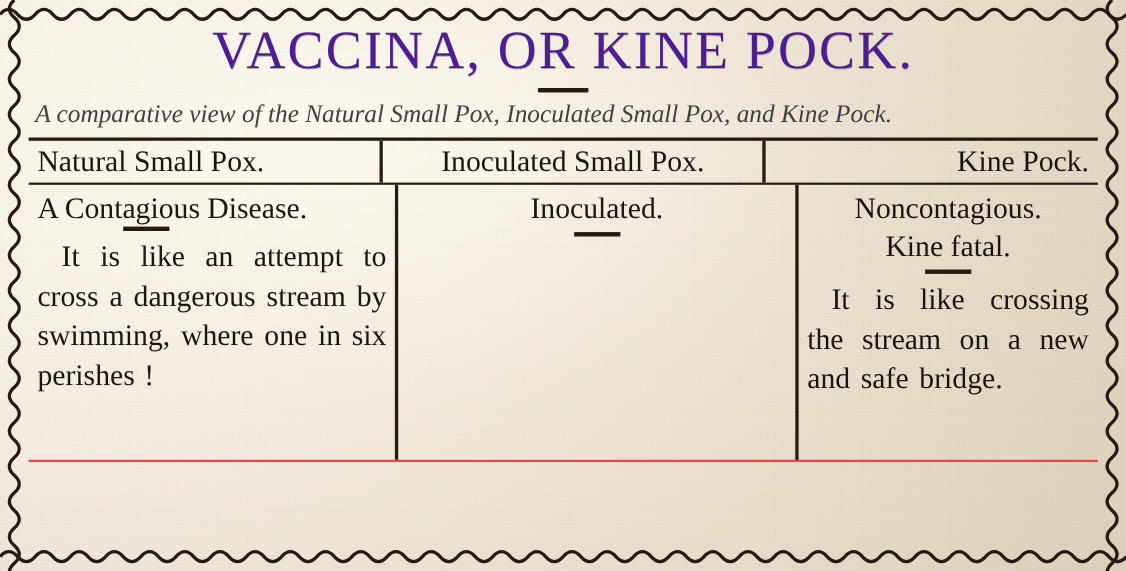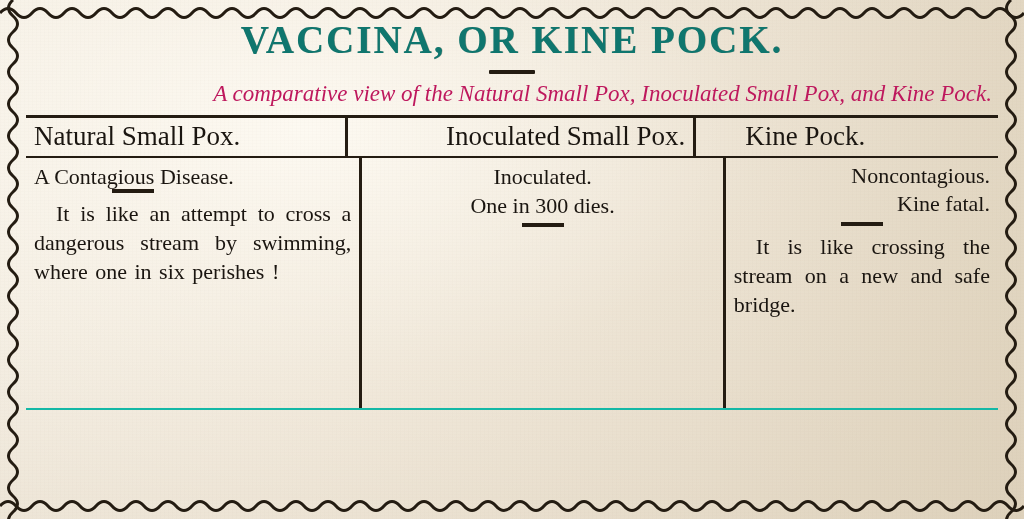--- a/index.html
+++ b/index.html
@@ -46,76 +46,76 @@
 
   #content {
     position: absolute;
     left: 26px;
     top: 18px;
     width: 972px;
     height: 472px;
   }
   #title {
     text-align: center;
-    font-size: 39px;
+    font-size: 49px;
     letter-spacing: 2px;
     font-family: "Liberation Serif", serif;
-    font-weight: bold;
+    font-weight: normal;
     margin: 2px 0 0 0;
     padding: 0;
     line-height: 1.05;
-    color: #0f766e;
+    color: #4c1d95;
     text-shadow: 0.4px 0.4px 0 rgba(60,45,25,0.35);
   }
   #title-rule {
     width: 46px;
     height: 4px;
     background: #241c12;
     margin: 9px auto 6px auto;
     border-radius: 1px;
   }
   #subtitle {
-    text-align: right;
+    text-align: left;
     font-style: italic;
     font-size: 23px;
     line-height: 1.22;
     padding: 0 6px;
-    color: #be185d;
+    color: #404040;
   }
   #table {
     margin-top: 7px;
     border-top: 3px solid #241c12;
-    border-bottom: 2px solid #14b8a6;
+    border-bottom: 2px solid #ef4444;
   }
   .row {
     display: flex;
     width: 100%;
   }
   .cell {
     box-sizing: border-box;
     padding: 2px 8px 4px 8px;
   }
   .c1 { width: 34.6%; border-right: 3px solid #241c12; }
   .c2 { width: 37.4%; border-right: 3px solid #241c12; }
   .c3 { width: 28.0%; }
   #head-row {
     border-bottom: 2px solid #241c12;
   }
   #head-row .cell {
-    text-align: right;
+    text-align: center;
     font-size: 27px;
     line-height: 1.25;
     padding-top: 2px;
     padding-bottom: 2px;
     white-space: nowrap;
   }
   #head-row .c1 { text-align: left; }
-  #head-row .c3 { text-align: left; margin-left: 41px; }
+  #head-row .c3 { text-align: right; margin-left: 41px; }
   #body-row .cell {
-    font-size: 22px;
+    font-size: 27px;
     line-height: 1.33;
     padding-top: 4px;
     padding-bottom: 6px;
     min-height: 250px;
   }
   .para-1 {
     text-align: center;
   }
   .c1 .para-1 {
     text-align: left;
@@ -130,21 +130,21 @@
   .c1 .sep-rule { margin-left: 78px; margin-top: -2px; }
   .para-2 {
     text-align: justify;
     text-align-last: left;
     word-spacing: 1px;
   }
   .para-2 .indent { padding-left: 22px; }
   .c1 .para-2 { word-spacing: 2px; }
   .c2 .para-2 { word-spacing: 2px; }
   .c3 .para-2 { word-spacing: 3px; }
-  .c3 .para-1 { line-height: 1.3; text-align: right; }
+  .c3 .para-1 { line-height: 1.3; }
 </style>
 </head>
 <body>
 
 <div id="page">
   <div id="paper-texture"></div>
   <div id="paper-noise"></div>
 
   <svg class="wave" id="wave-top" viewBox="0 0 1024 22" preserveAspectRatio="none">
     <path d="M0,11 q8,-9 16,0 t16,0 t16,0 t16,0 t16,0 t16,0 t16,0 t16,0 t16,0 t16,0 t16,0 t16,0 t16,0 t16,0 t16,0 t16,0 t16,0 t16,0 t16,0 t16,0 t16,0 t16,0 t16,0 t16,0 t16,0 t16,0 t16,0 t16,0 t16,0 t16,0 t16,0 t16,0 t16,0 t16,0 t16,0 t16,0 t16,0 t16,0 t16,0 t16,0 t16,0 t16,0 t16,0 t16,0 t16,0 t16,0 t16,0 t16,0 t16,0 t16,0 t16,0 t16,0 t16,0 t16,0 t16,0 t16,0 t16,0 t16,0 t16,0 t16,0 t16,0 t16,0 t16,0 t16,0" fill="none" stroke="#241c12" stroke-width="3"></path>
@@ -182,21 +182,20 @@
           </div>
           <div class="sep-rule"></div>
           <div class="para-2">
             <span class="indent">It is like an attempt to cross a dangerous stream by swimming, where one in six perishes !</span>
           </div>
         </div>
 
         <div class="cell c2">
           <div class="para-1">
             <div>Inoculated.</div>
-            <div>One in 300 dies.</div>
           </div>
           <div class="sep-rule"></div>
         </div>
 
         <div class="cell c3">
           <div class="para-1">
             <div>Noncontagious.</div>
             <div>Kine fatal.</div>
           </div>
           <div class="sep-rule"></div>

